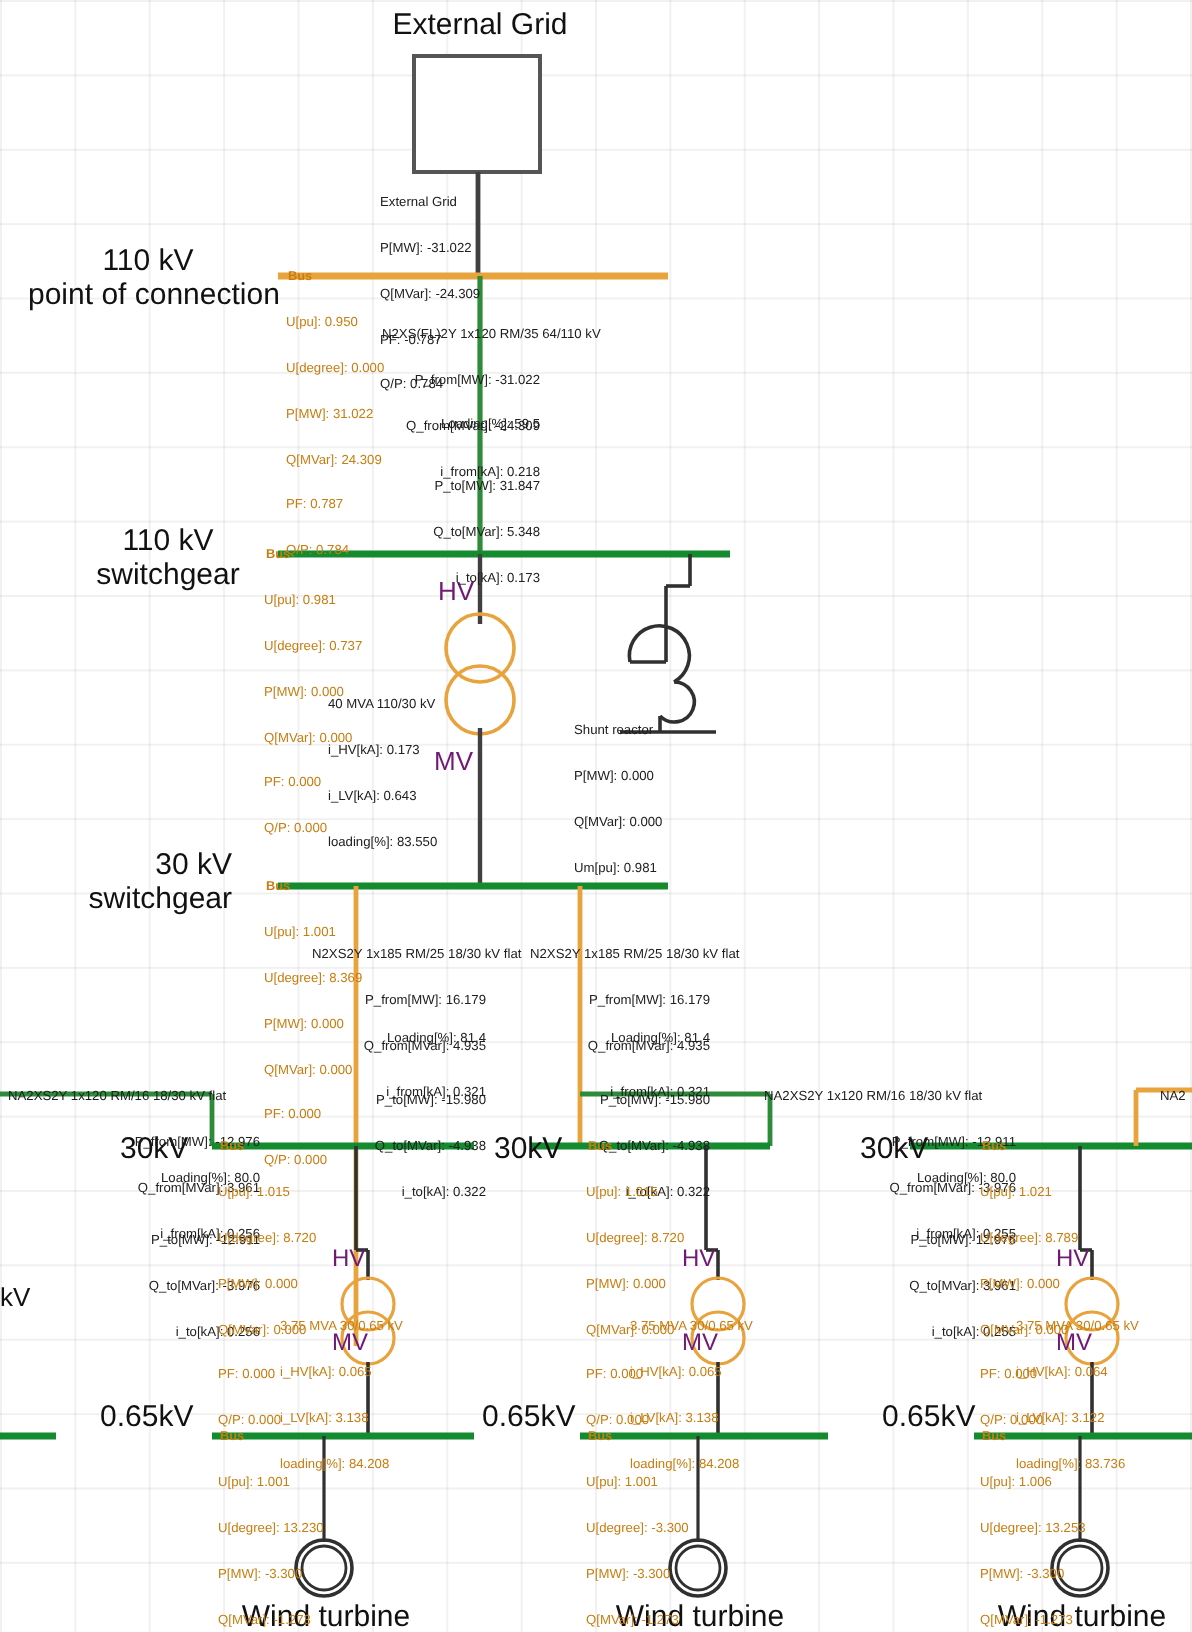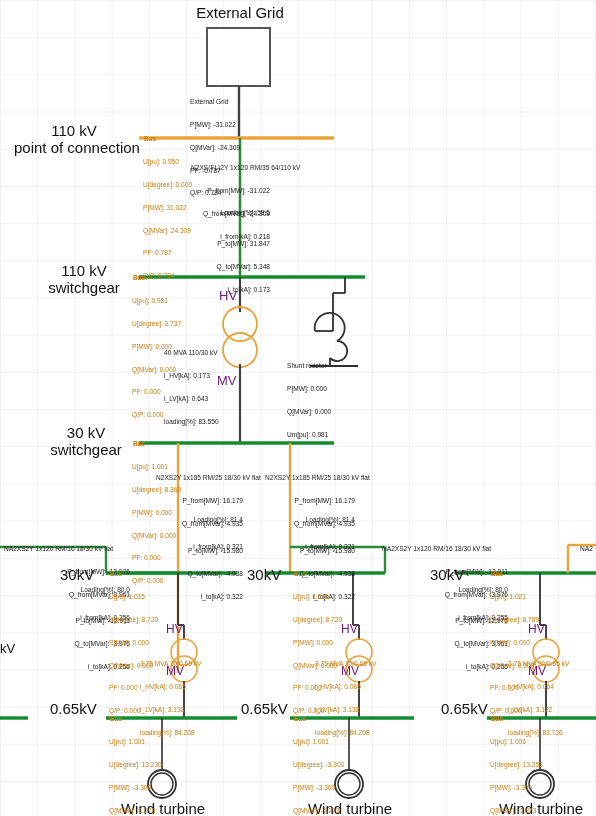--- a/index.html
+++ b/index.html
@@ -137,21 +137,21 @@
 </svg>
 
 <div class="lbl center" style="left:196px;top:4px;width:88px;">External Grid</div>
 
 <div class="lbl center" style="left:14px;top:122px;width:120px;white-space:pre;">110 kV
 point of connection</div>
 
 <div class="lbl center" style="left:34px;top:262px;width:100px;white-space:pre;">110 kV
 switchgear</div>
 
-<div class="lbl center" style="left:38px;top:424px;width:96px;white-space:pre;">30 kV
+<div class="lbl center" style="left:20px;top:424px;width:96px;white-space:pre;text-align:right;">30 kV
 switchgear</div>
 
 <div class="lbl" style="left:60px;top:566px;">30kV</div>
 <div class="lbl" style="left:247px;top:566px;">30kV</div>
 <div class="lbl" style="left:430px;top:566px;">30kV</div>
 
 <div class="lbl" style="left:50px;top:700px;">0.65kV</div>
 <div class="lbl" style="left:241px;top:700px;">0.65kV</div>
 <div class="lbl" style="left:441px;top:700px;">0.65kV</div>
 

